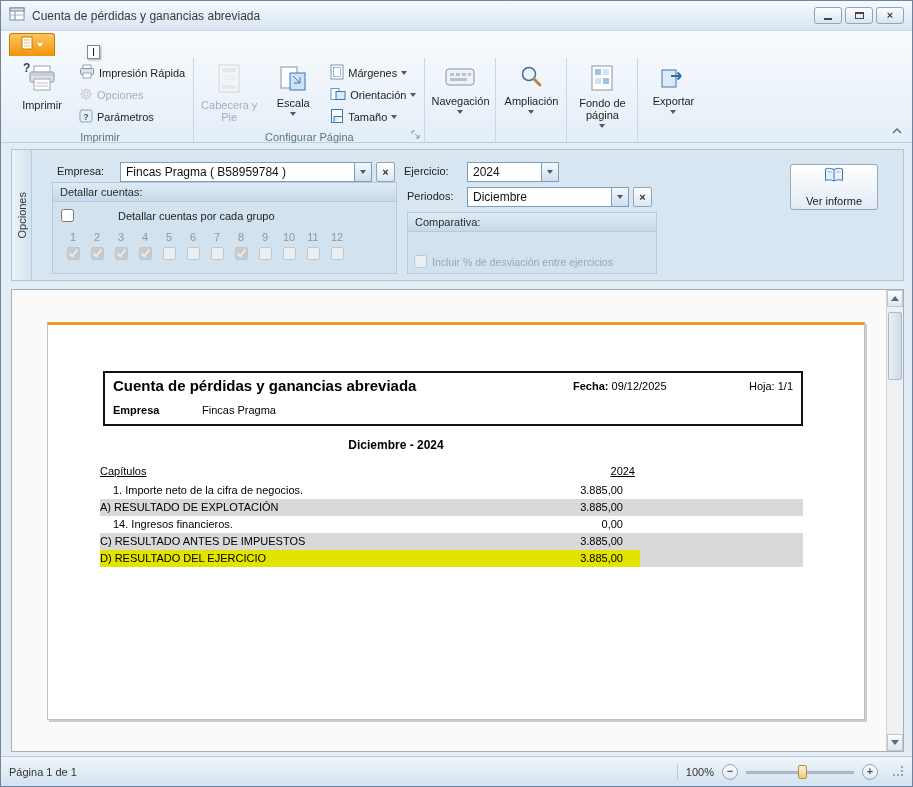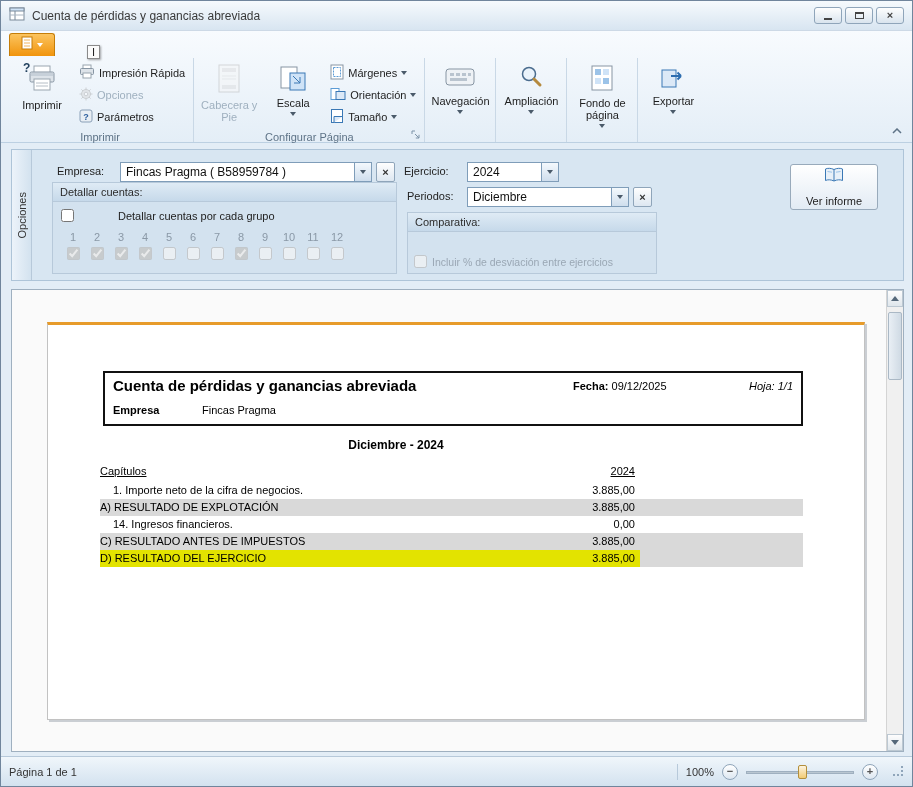--- a/index.html
+++ b/index.html
@@ -55,32 +55,32 @@
   .chk-grid input { width: 13px; height: 13px; }
   .ver-btn { position: absolute; right: 25px; top: 14px; width: 88px; height: 46px; border: 1px solid #98aabb; border-radius: 3px; background: linear-gradient(#ffffff,#e2ebf4); display: flex; flex-direction: column; align-items: center; justify-content: center; gap: 10px; font-size: 11px; color: #222; cursor: default; }
 
   
   .preview { position: absolute; left: 10px; top: 288px; width: 893px; height: 463px; background: #fafafa; border: 1px solid #9fb0c0; overflow: hidden; }
   .page { position: absolute; left: 35px; top: 32px; width: 818px; height: 398px; background: #fff; border: 1px solid #c2c2c2; border-top: 3px solid #e79b2a; box-shadow: 2px 2px 0 #caced3; }
   .rep-header-box { position: absolute; left: 55px; top: 46px; width: 700px; height: 55px; border: 2px solid #111; }
   .rep-title { position: absolute; left: 8px; top: 4px; font-size: 15px; font-weight: bold; color: #000; white-space: nowrap; }
   .rep-fecha { position: absolute; left: 468px; top: 7px; font-size: 11px; color: #000; }
   .rep-fecha b { font-weight: bold; }
-  .rep-hoja { position: absolute; right: 8px; top: 7px; font-size: 11px; color: #000; font-style: italic; }
+  .rep-hoja { position: absolute; right: 8px; top: 7px; font-size: 11px; color: #000; }
   .rep-emp-label { position: absolute; left: 8px; top: 31px; font-size: 11px; font-weight: bold; color: #000; }
   .rep-emp-value { position: absolute; left: 97px; top: 31px; font-size: 11px; color: #000; }
   .rep-period { position: absolute; left: 0; right: 120px; top: 113px; text-align: center; font-size: 12px; font-weight: bold; color: #000; }
   .rep-table { position: absolute; left: 52px; top: 138px; width: 703px; font-size: 11px; color: #000; }
   .rep-thead { position: relative; height: 19px; line-height: 17px; }
   .rep-thead .col-cap { text-decoration: underline; }
   .rep-thead .col-year { position: absolute; right: 168px; top: 0; text-decoration: underline; }
   .rep-row { position: relative; height: 17px; line-height: 17px; }
   .rep-row .row-label { position: relative; z-index: 1; white-space: nowrap; text-align: center; }
   .rep-row.indent .row-label { padding-left: 13px; }
-  .rep-row .row-value { position: absolute; right: 168px; top: 0; z-index: 1; }
+  .rep-row .row-value { position: absolute; right: 180px; top: 0; z-index: 1; }
   .rep-row.style-gray { background: #d9d9d9; }
   .rep-row.style-yellow { background: #d9d9d9; }
   .rep-row.style-yellow .yellow-band { position: absolute; left: 0; top: 0; bottom: 0; width: 540px; background: #e3e300; }
   .yellow-band { display: none; }
   .rep-row.style-yellow .yellow-band { display: block; }
 
   
   .vscroll { position: absolute; right: 0; top: 0; bottom: 0; width: 17px; background: #f0f0f0; border-left: 1px solid #d4d4d4; }
   .scroll-btn { position: absolute; left: 0; width: 16px; height: 17px; background: linear-gradient(#fdfdfd,#dfe6ec); border: 1px solid #bcc8d2; display: flex; align-items: center; justify-content: center; cursor: default; }
   .scroll-up { top: 0; }

